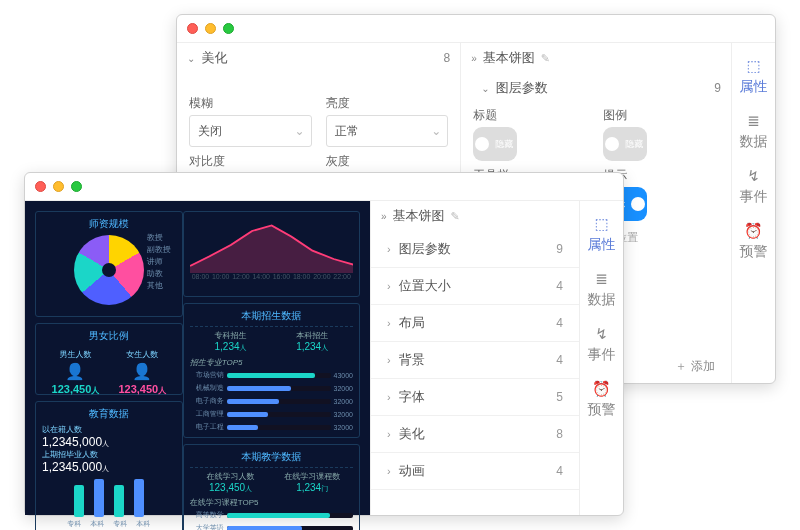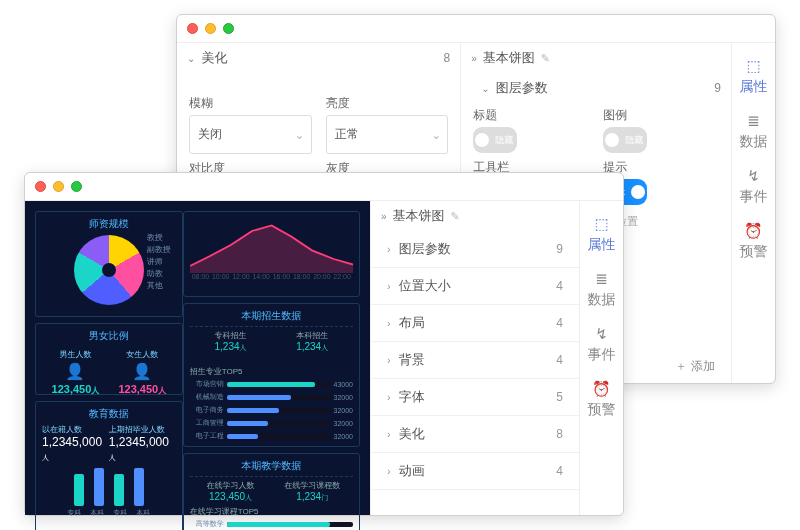--- a/index.html
+++ b/index.html
@@ -16,26 +16,26 @@
 .win-body { display: flex; height: calc(100% - 28px); }
 .panel { flex: 1; display: flex; flex-direction: column; overflow: hidden; }
 .section-head { display: flex; align-items: center; padding: 6px 10px; font-size: 13px; color: #555; }
 .chev { display: inline-block; margin-right: 6px; font-size: 10px; color: #888; }
 .section-head .count { margin-left: auto; color: #888; font-size: 12px; }
 .edit-pencil { margin-left: 6px; color: #bbb; font-size: 11px; }
 
 .form-grid { display: grid; grid-template-columns: 1fr 1fr; gap: 6px 14px; padding: 4px 12px; margin-top: 18px; }
 .form-item { display: flex; flex-direction: column; gap: 3px; }
 .form-label { font-size: 12px; color: #666; }
-.select { height: 39px; border: 1px solid #ddd; border-radius: 3px; background: #fff; display: flex; align-items: center; padding: 0 8px; font-size: 12px; color: #555; position: relative; }
+.select { height: 32px; border: 1px solid #ddd; border-radius: 3px; background: #fff; display: flex; align-items: center; padding: 0 8px; font-size: 12px; color: #555; position: relative; }
 .select::after { content: "⌄"; position: absolute; right: 6px; color: #bbb; font-size: 12px; }
 
 .toggle-row { display: grid; grid-template-columns: 1fr 1fr; gap: 6px 14px; padding: 4px 12px; }
 .toggle-item { display: flex; flex-direction: column; gap: 3px; }
-.toggle { width: 44px; height: 26px; border-radius: 9px; background: #ddd; position: relative; display: flex; align-items: center; }
+.toggle { width: 44px; height: 34px; border-radius: 9px; background: #ddd; position: relative; display: flex; align-items: center; }
 .toggle.on { background: #1890ff; }
 .toggle .knob { width: 14px; height: 14px; background: #fff; border-radius: 50%; position: absolute; left: 2px; }
 .toggle.on .knob { left: auto; right: 2px; }
 .toggle .tlabel { font-size: 9px; color: #fff; padding: 0 4px; width: 100%; text-align: right; }
 .toggle.on .tlabel { text-align: left; }
 .hint { font-size: 11px; color: #aaa; padding: 4px 12px; line-height: 1.5; }
 
 .sidebar { width: 44px; border-left: 1px solid #eee; display: flex; flex-direction: column; align-items: center; padding-top: 6px; }
 .side-item { width: 100%; padding: 8px 0; display: flex; flex-direction: column; align-items: center; gap: 3px; cursor: pointer; color: #888; }
 .side-item.active { color: #5a7bd8; }
@@ -59,21 +59,21 @@
 .pie::after { content:""; position:absolute; width:14px; height:14px; background:#0a1430; border-radius:50%; top:50%; left:50%; transform:translate(-50%,-50%);}
 .legend-h { display: flex; flex-direction: column; gap: 1px; position: absolute; right: 11px; top: 20px; font-size: 8px; color: #6b8baa;}
 .area { height: 56px; position: relative; }
 .area svg { width: 100%; height: 100%; }
 .axis-x { display: flex; justify-content: space-between; font-size: 7px; color: #456; padding: 0 2px; }
 .gender { display: flex; justify-content: space-around; margin-top: 6px; }
 .gender .g { display: flex; flex-direction: column; align-items: center; gap: 2px; font-size: 8px; }
 .gicon { font-size: 16px; }
 .gnum { color: #1bd6c8; font-size: 11px; font-weight: bold; }
 .gnum.p { color: #ff4fa0; }
-.edu { display: flex; justify-content: flex-end; font-size: 8px; margin-bottom: 3px; }
+.edu { display: flex; justify-content: flex-end; font-size: 8px; margin-bottom: 3px; flex-direction: column; }
 .mini-big { color: #fff; font-size: 12px; }
 .bars-v { display: flex; justify-content: center; gap: 10px; align-items: flex-end; height: 40px; }
 .vbar { width: 10px; border-radius: 2px; }
 .vb1 { height: 32px; background: #1bd6c8; }
 .vb2 { height: 38px; background: #4f8fff; }
 .hbars { display: flex; flex-direction: column; gap: 3px; margin-top: 2px; }
 .hbar-row { display: flex; align-items: center; gap: 3px; font-size: 7px; color: #6b8baa; }
 .hbar-label { width: 34px; text-align: right; }
 .hbar-track { flex: 1; height: 5px; background: #112; border-radius: 2px; position: relative; }
 .hbar-fill { height: 100%; border-radius: 2px; }
@@ -287,21 +287,21 @@
             <div class="sub">
               <div>
                   <div>专科招生</div>
                   <div class="sn"><span>1,234</span><span style="font-size:7px">人</span></div>
                 </div>
               <div>
                   <div>本科招生</div>
                   <div class="sn"><span>1,234</span><span style="font-size:7px">人</span></div>
                 </div>
             </div>
-            <div style="font-size:8px;color:#8aa;margin-top:13px;">招生专业TOP5</div>
+            <div style="font-size:8px;color:#8aa;margin-top:4px;font-style:italic;">招生专业TOP5</div>
             <div class="hbars" id="enroll-bars">
                 <div class="hbar-row">
                   <span class="hbar-label">市场营销</span>
                   <div class="hbar-track">
                     <div class="hbar-fill" style="width:85%;background:#1bd6c8"></div>
                   </div>
                   <span>43000</span>
                 </div>
                 <div class="hbar-row">
                   <span class="hbar-label">机械制造</span>

